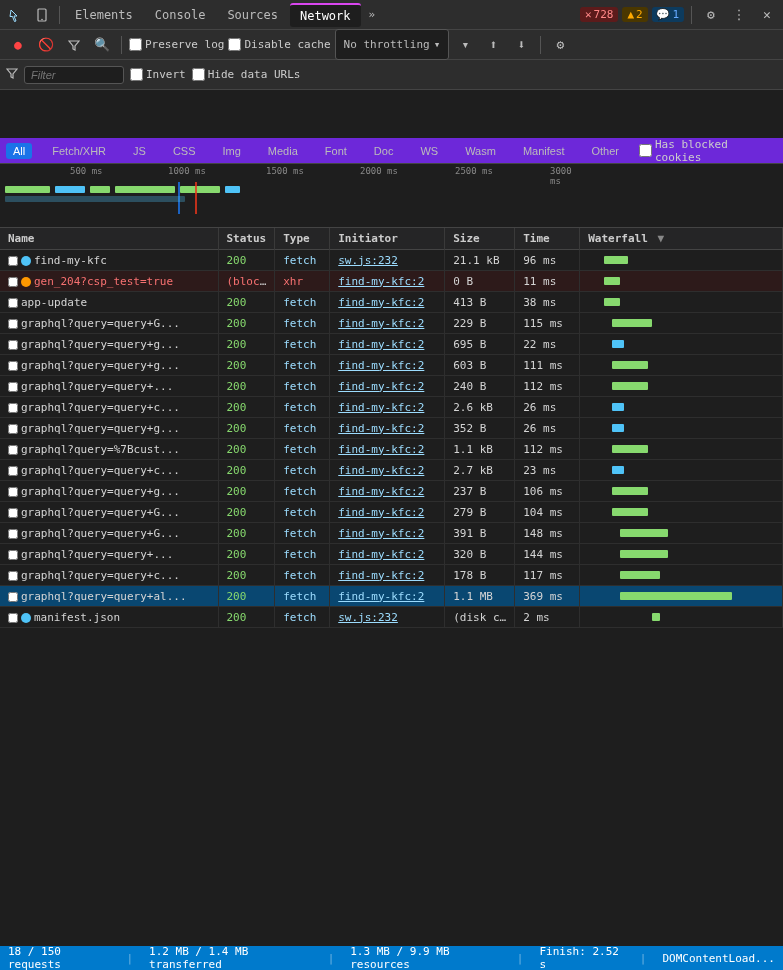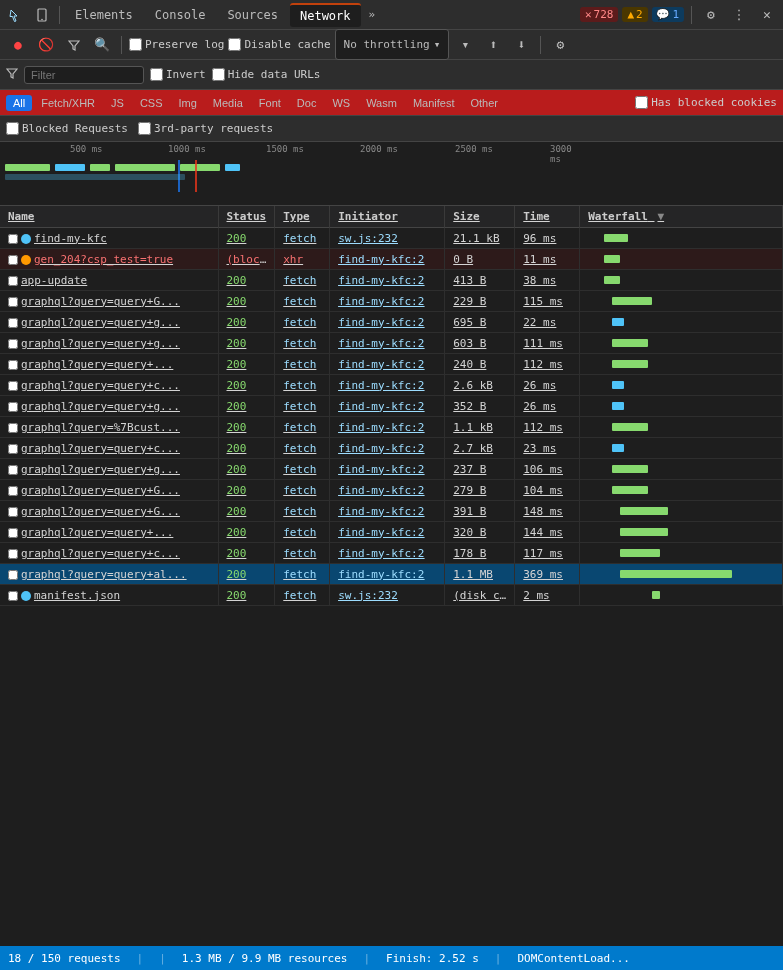--- a/index.html
+++ b/index.html
@@ -34,21 +34,21 @@
     .top-bar-tab {
       padding: 4px 10px;
       cursor: pointer;
       color: #bbb;
       font-size: 12px;
       border-radius: 3px;
     }
     .top-bar-tab.active {
       background: #1e1e1e;
       color: #fff;
-      border-top: 2px solid #c2410c;
+      border-top: 2px solid #d946ef;
     }
     .top-bar-more {
       padding: 4px 6px;
       color: #bbb;
       cursor: pointer;
     }
     .top-bar-right {
       margin-left: auto;
       display: flex; align-items: center; gap: 4px;
     }
@@ -71,38 +71,40 @@
       padding: 0 6px;
       gap: 6px;
     }
     .filter-input {
       background: #1e1e1e;
       border: 1px solid #555;
       border-radius: 3px;
       color: #d4d4d4;
       font-size: 11px;
       padding: 2px 6px;
-      width: 120px;
+      width: 100px;
       outline: none;
+      font-style: italic;
     }
     .checkbox-label {
       display: flex; align-items: center; gap: 3px;
       color: #ccc; cursor: pointer; font-size: 11px;
     }
     .checkbox-label input { cursor: pointer; }
 
     
     .type-bar {
       display: flex;
       align-items: center;
-      background: #b91c1c;
+      background: #6d28d9;
       border-bottom: 1px solid #444;
       height: 26px;
       padding: 0 6px;
-      gap: 2px;
+      gap: 13px;
+      margin-top: 48px;
     }
     .type-btn {
       padding: 2px 7px;
       font-size: 11px;
       color: #bbb;
       cursor: pointer;
       border-radius: 3px;
       border: none;
       background: none;
     }
@@ -201,21 +203,20 @@
       top: 0;
       height: 16px;
       font-size: 9px;
       color: #888;
     }
 
     
     .table-container {
       overflow-y: auto;
       flex: 1;
-      text-decoration: underline;
     }
 
     
     .status-bar {
       position: fixed;
       bottom: 0;
       left: 0;
       width: 783px;
       height: 24px;
       background: #007acc;
@@ -340,30 +341,20 @@
     <button class="type-btn">Manifest</button>
     <button class="type-btn">Other</button>
     <div class="type-bar-right">
       <label class="checkbox-label">
         <input type="checkbox" style="">
         <span>Has blocked cookies</span>
       </label>
     </div>
   </div>
 
-  <div class="blocked-bar">
-    <label class="checkbox-label">
-      <input type="checkbox" style="">
-      <span>Blocked Requests</span>
-    </label>
-    <label class="checkbox-label">
-      <input type="checkbox" style="">
-      <span>3rd-party requests</span>
-    </label>
-  </div>
 
   <div class="timeline-area">
 
     <div style="position:absolute; top:2px; left:0; right:0; display:flex; pointer-events:none;">
       <div style="width:580px; position:relative; margin-left:0;">
         <span class="timeline-marker" style="left:70px;">500 ms</span>
         <span class="timeline-marker" style="left:168px;">1000 ms</span>
         <span class="timeline-marker" style="left:266px;">1500 ms</span>
         <span class="timeline-marker" style="left:360px;">2000 ms</span>
         <span class="timeline-marker" style="left:455px;">2500 ms</span>
@@ -652,19 +643,20 @@
             </td>
           </tr>
         </tbody>
     </table>
   </div>
 </div>
 
 <div class="status-bar">
   <span>18 / 150 requests</span>
   <span class="status-bar-sep">|</span>
+  <span>1.2 MB / 1.4 MB transferred</span>
   <span class="status-bar-sep">|</span>
   <span>1.3 MB / 9.9 MB resources</span>
   <span class="status-bar-sep">|</span>
   <span>Finish: 2.52 s</span>
   <span class="status-bar-sep">|</span>
   <span>DOMContentLoad...</span>
 </div>
 
 </body></html>

